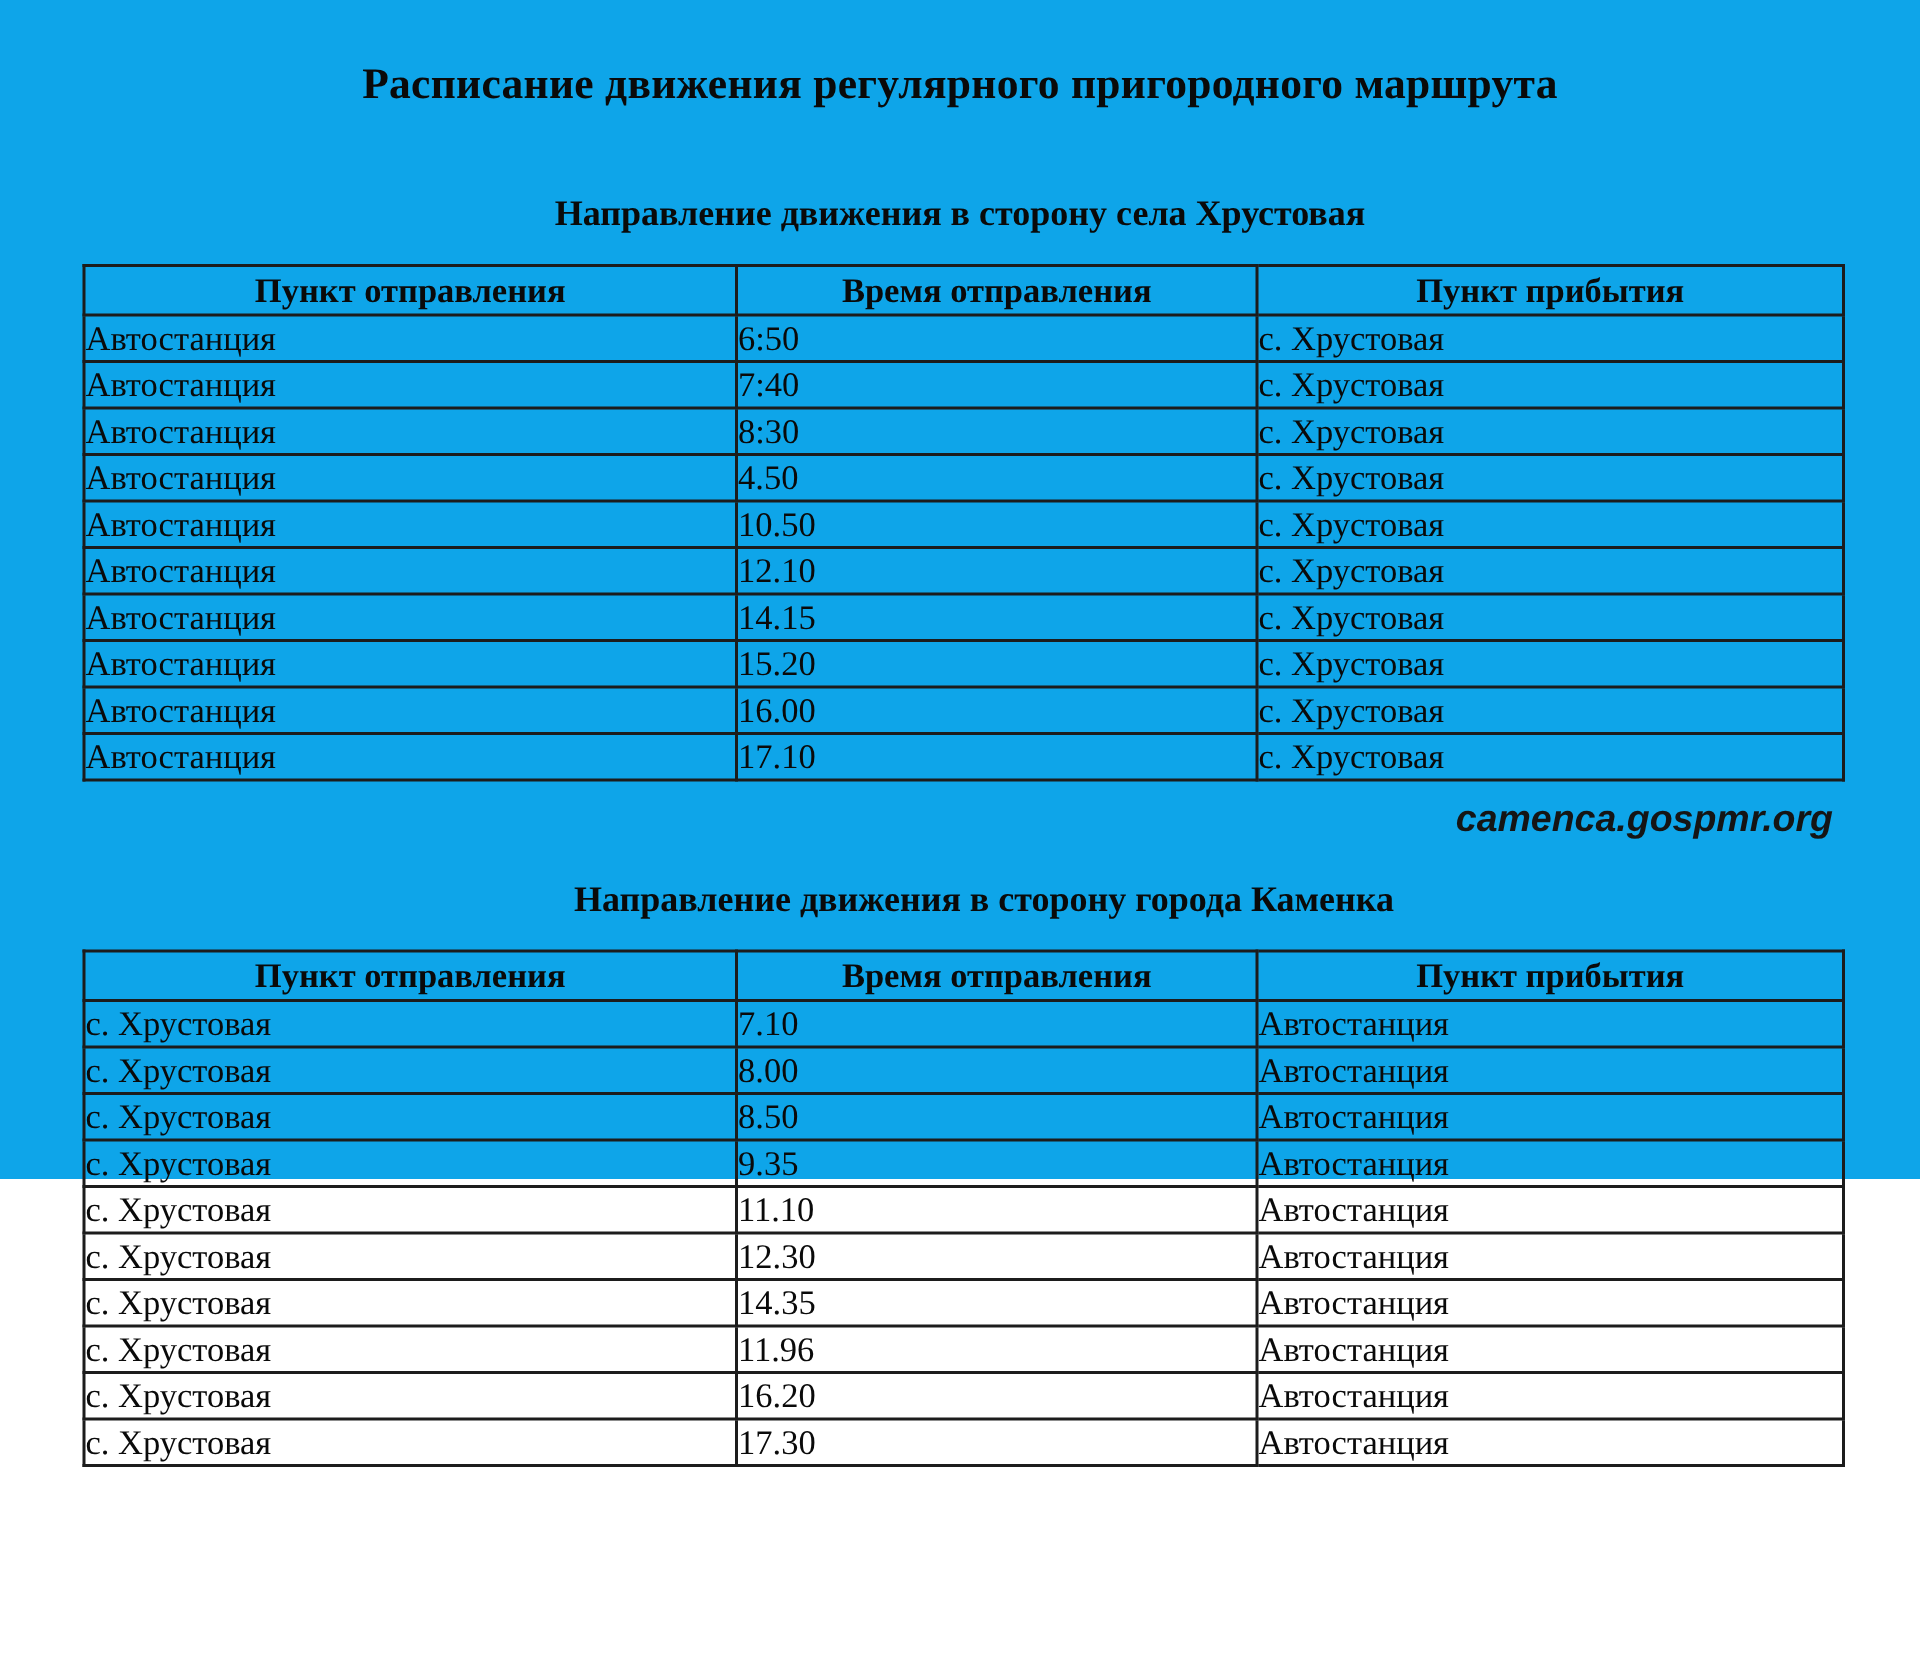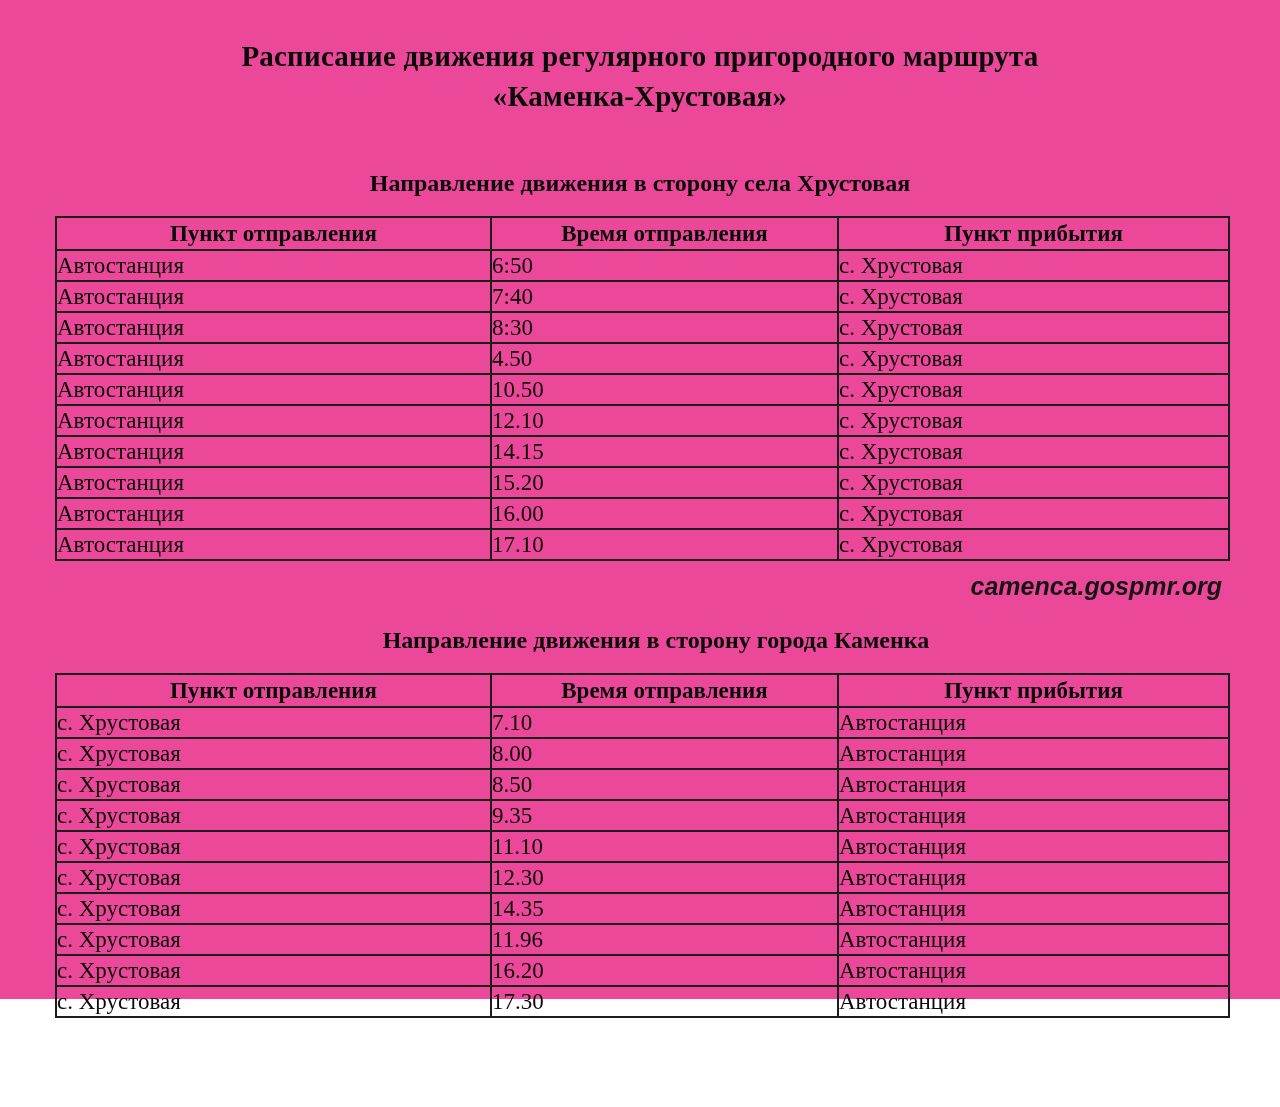--- a/index.html
+++ b/index.html
@@ -4,21 +4,21 @@
 <style>
   * { margin:0; padding:0; box-sizing:border-box; }
   html, body { background:#ffffff; }
   body {
     width:1280px; height:1107px;
     overflow:hidden;
     font-family:"Liberation Serif", serif;
     color:#0a0a0a;
     position:relative;
   }
-  .page { width:1280px; height:999px; background:#ec4899; }
+  .page { width:1280px; height:786px; background:#0ea5e9; }
 
   .doc-title {
     padding-top:36px;
     text-align:center;
     font-weight:bold;
     font-size:29px;
     line-height:40px;
     letter-spacing:0.2px;
   }
 
@@ -67,21 +67,20 @@
     color:#151515;
   }
 </style>
 </head>
 <body>
 
 <div class="page">
 
   <div class="doc-title">
     <div>Расписание движения регулярного пригородного маршрута</div>
-    <div>«Каменка-Хрустовая»</div>
   </div>
 
   <div class="section-heading heading-1">Направление движения в сторону села Хрустовая</div>
 
   <table class="schedule">
     <colgroup>
       <col style="width:435px">
       <col style="width:347px">
       <col style="width:391px">
     </colgroup>

